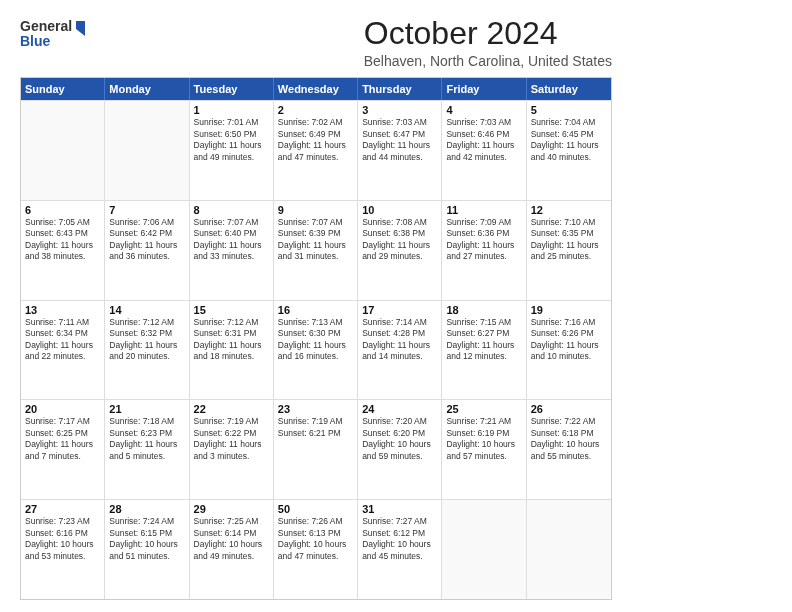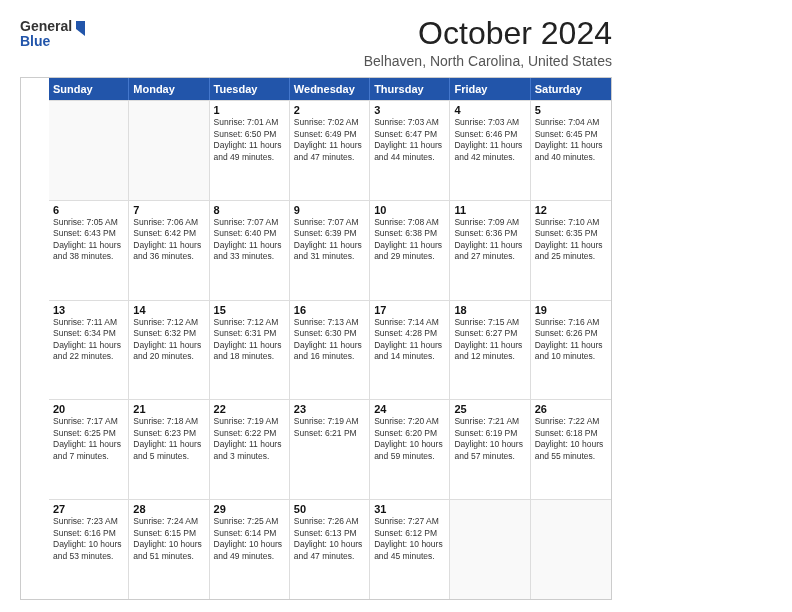--- a/index.html
+++ b/index.html
@@ -22,40 +22,38 @@
       align-items: flex-start;
       justify-content: space-between;
       margin-bottom: 8px;
     }
     .logo {
       display: flex;
       align-items: center;
       gap: 4px;
     }
     .title-block {
-      text-align: right;
+      text-align: left;
     }
     .main-title {
       font-size: 32px;
       font-weight: normal;
       color: #222;
       line-height: 1.1;
     }
     .subtitle {
       font-size: 14px;
       color: #555;
       margin-top: 2px;
-      margin-left: 40px;
     }
     .calendar {
       flex: 1;
       display: flex;
       flex-direction: column;
       border: 1px solid #ccc;
-      padding-left: 28px;
     }
     .cal-header {
       display: grid;
       grid-template-columns: repeat(7, 1fr);
       background: #2255aa;
     }
     .cal-header-cell {
       color: #fff;
       font-size: 11px;
       font-weight: bold;

